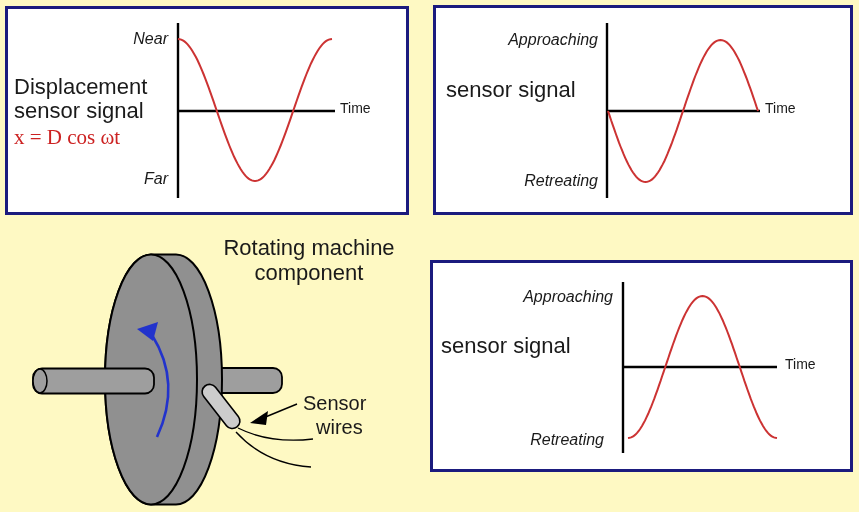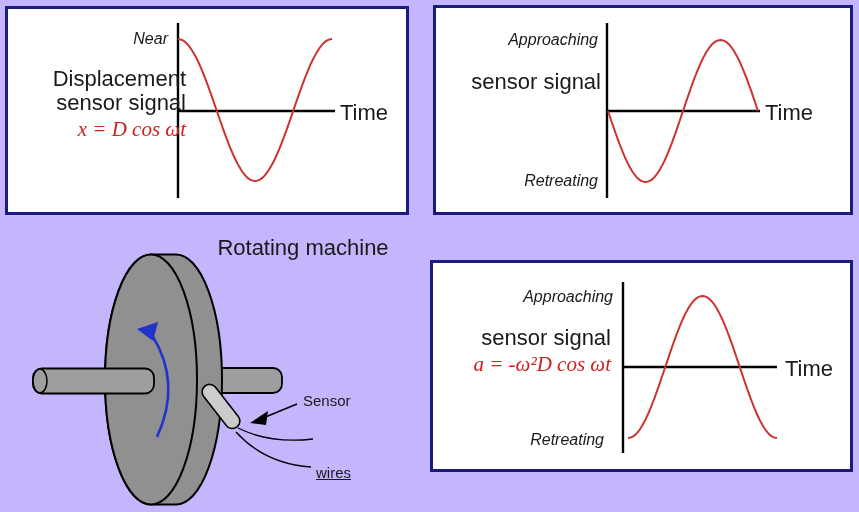--- a/index.html
+++ b/index.html
@@ -1,44 +1,45 @@
 <!DOCTYPE html>
 <html><head>
 <meta charset="utf-8">
 <style>
   html,body{margin:0;padding:0;background:#ffffff;}
-  .stage{position:relative;width:859px;height:512px;background:#c4b5fd;overflow:hidden;
+  .stage{position:relative;width:859px;height:512px;background:#fef9c3;overflow:hidden;
          font-family:"Liberation Sans",sans-serif;color:#111;}
   .panel{position:absolute;border:3px solid #1b1b7e;background:#fff;box-sizing:border-box;}
   #panel-displacement{left:5px;top:6px;width:404px;height:209px;}
   #panel-velocity{left:433px;top:5px;width:420px;height:210px;}
   #panel-acceleration{left:430px;top:260px;width:423px;height:212px;}
   .graph{position:absolute;left:0;top:0;width:100%;height:100%;}
   .axis-label{position:absolute;font-style:italic;font-size:16px;color:#1a1a1a;text-align:right;}
-  .time-label{position:absolute;font-size:22px;color:#1a1a1a;}
-  .title-block{position:absolute;text-align:right;}
+  .time-label{position:absolute;font-size:14px;color:#1a1a1a;}
+  .title-block{position:absolute;text-align:left;margin-top:8px;}
   .title-line{font-size:22px;line-height:24px;color:#1a1a1a;}
-  .formula{font-family:"Liberation Serif",serif;font-style:italic;font-size:21px;line-height:26px;color:#cc2222;margin-top:1px;}
-  .caption{position:absolute;left:194px;top:235px;width:218px;text-align:center;
+  .formula{font-family:"Liberation Serif",serif;font-size:21px;line-height:26px;color:#cc2222;margin-top:1px;}
+  .caption{position:absolute;left:200px;top:235px;width:218px;text-align:center;
            font-size:22px;line-height:25px;color:#1a1a1a;}
-  .part-label{position:absolute;font-size:15px;color:#1a1a1a;}
+  .part-label{position:absolute;font-size:20px;color:#1a1a1a;}
   #machine-figure{position:absolute;left:0;top:225px;width:430px;height:287px;}
 </style>
 </head>
 <body>
 
 <div class="stage">
 
   <div class="panel" id="panel-displacement">
     <svg class="graph" viewBox="0 0 398 203">
       <line x1="170" y1="14" x2="170" y2="189" stroke="#000" stroke-width="2.4"></line>
       <line x1="170" y1="102" x2="327" y2="102" stroke="#000" stroke-width="2.4"></line>
       <path fill="none" stroke-width="2" d="M170.0 30.0 L171.6 30.2 L173.2 30.6 L174.8 31.4 L176.4 32.4 L178.0 33.8 L179.6 35.4 L181.2 37.3 L182.8 39.5 L184.4 42.0 L186.0 44.7 L187.6 47.6 L189.3 50.8 L190.9 54.2 L192.5 57.8 L194.1 61.6 L195.7 65.5 L197.3 69.6 L198.9 73.8 L200.5 78.2 L202.1 82.6 L203.7 87.1 L205.3 91.7 L206.9 96.4 L208.5 101.0 L210.1 105.6 L211.7 110.3 L213.3 114.9 L214.9 119.4 L216.5 123.8 L218.1 128.2 L219.7 132.4 L221.3 136.5 L222.9 140.4 L224.5 144.2 L226.1 147.8 L227.8 151.2 L229.4 154.4 L231.0 157.3 L232.6 160.0 L234.2 162.5 L235.8 164.7 L237.4 166.6 L239.0 168.2 L240.6 169.6 L242.2 170.6 L243.8 171.4 L245.4 171.8 L247.0 172.0 L248.6 171.8 L250.2 171.4 L251.8 170.6 L253.4 169.6 L255.0 168.2 L256.6 166.6 L258.2 164.7 L259.8 162.5 L261.4 160.0 L263.0 157.3 L264.6 154.4 L266.3 151.2 L267.9 147.8 L269.5 144.2 L271.1 140.4 L272.7 136.5 L274.3 132.4 L275.9 128.2 L277.5 123.8 L279.1 119.4 L280.7 114.9 L282.3 110.3 L283.9 105.6 L285.5 101.0 L287.1 96.4 L288.7 91.7 L290.3 87.1 L291.9 82.6 L293.5 78.2 L295.1 73.8 L296.7 69.6 L298.3 65.5 L299.9 61.6 L301.5 57.8 L303.1 54.2 L304.8 50.8 L306.4 47.6 L308.0 44.7 L309.6 42.0 L311.2 39.5 L312.8 37.3 L314.4 35.4 L316.0 33.8 L317.6 32.4 L319.2 31.4 L320.8 30.6 L322.4 30.2 L324.0 30.0" stroke="#cc3333"></path>
     </svg>
     <div class="axis-label" style="left:60px;top:21px;width:100px;">Near</div>
+    <div class="axis-label" style="left:60px;top:161px;width:100px;">Far</div>
     <div class="time-label" style="left:332px;top:91px;">Time</div>
     <div class="title-block" style="left:6px;top:58px;width:172px;">
       <div class="title-line">Displacement</div>
       <div class="title-line">sensor signal</div>
       <div class="formula">x = D cos ωt</div>
     </div>
   </div>
 
   <div class="panel" id="panel-velocity">
     <svg class="graph" viewBox="0 0 414 204">
@@ -58,21 +59,20 @@
     <svg class="graph" viewBox="0 0 417 206">
       <line x1="190" y1="19" x2="190" y2="190" stroke="#000" stroke-width="2.4"></line>
       <line x1="190" y1="104" x2="344" y2="104" stroke="#000" stroke-width="2.4"></line>
       <path fill="none" stroke-width="2" d="M195.0 175.0 L196.6 174.8 L198.1 174.4 L199.7 173.6 L201.2 172.6 L202.8 171.2 L204.3 169.6 L205.9 167.7 L207.4 165.5 L209.0 163.0 L210.5 160.3 L212.1 157.4 L213.6 154.2 L215.2 150.8 L216.7 147.2 L218.3 143.4 L219.8 139.5 L221.4 135.4 L222.9 131.2 L224.5 126.8 L226.0 122.4 L227.6 117.9 L229.1 113.3 L230.7 108.6 L232.3 104.0 L233.8 99.4 L235.4 94.7 L236.9 90.1 L238.5 85.6 L240.0 81.2 L241.6 76.8 L243.1 72.6 L244.7 68.5 L246.2 64.6 L247.8 60.8 L249.3 57.2 L250.9 53.8 L252.4 50.6 L254.0 47.7 L255.5 45.0 L257.1 42.5 L258.6 40.3 L260.2 38.4 L261.7 36.8 L263.3 35.4 L264.8 34.4 L266.4 33.6 L267.9 33.2 L269.5 33.0 L271.1 33.2 L272.6 33.6 L274.2 34.4 L275.7 35.4 L277.3 36.8 L278.8 38.4 L280.4 40.3 L281.9 42.5 L283.5 45.0 L285.0 47.7 L286.6 50.6 L288.1 53.8 L289.7 57.2 L291.2 60.8 L292.8 64.6 L294.3 68.5 L295.9 72.6 L297.4 76.8 L299.0 81.2 L300.5 85.6 L302.1 90.1 L303.6 94.7 L305.2 99.4 L306.8 104.0 L308.3 108.6 L309.9 113.3 L311.4 117.9 L313.0 122.4 L314.5 126.8 L316.1 131.2 L317.6 135.4 L319.2 139.5 L320.7 143.4 L322.3 147.2 L323.8 150.8 L325.4 154.2 L326.9 157.4 L328.5 160.3 L330.0 163.0 L331.6 165.5 L333.1 167.7 L334.7 169.6 L336.2 171.2 L337.8 172.6 L339.3 173.6 L340.9 174.4 L342.4 174.8 L344.0 175.0" stroke="#cc3333"></path>
     </svg>
     <div class="axis-label" style="left:45px;top:25px;width:135px;">Approaching</div>
     <div class="axis-label" style="left:38px;top:168px;width:133px;">Retreating</div>
     <div class="time-label" style="left:352px;top:93px;">Time</div>
     <div class="title-block" style="left:8px;top:63px;width:170px;">
       <div class="title-line">sensor signal</div>
-      <div class="formula">a = -ω²D cos ωt</div>
     </div>
   </div>
 
   <svg id="machine-figure" viewBox="0 0 430 287">
 
     <rect x="200" y="143" width="82" height="25" rx="9" fill="#9e9e9e" stroke="#000" stroke-width="1.8"></rect>
 
     <path d="M151,29.5 L176,29.5 A46,125 0 0 1 176,279.5 L151,279.5 A46,125 0 0 1 151,29.5 Z" fill="#909090" stroke="#000" stroke-width="2"></path>
 
     <ellipse cx="151" cy="154.5" rx="46" ry="125" fill="#909090" stroke="#000" stroke-width="2"></ellipse>
@@ -89,17 +89,18 @@
 
     <line x1="297" y1="179" x2="263" y2="193" stroke="#000" stroke-width="1.4"></line>
     <polygon points="250,198 268,186 266,200" fill="#000"></polygon>
 
     <path d="M238,203 C262,215 287,217 313,214" fill="none" stroke="#000" stroke-width="1.3"></path>
     <path d="M236,207 C256,229 281,240 311,242" fill="none" stroke="#000" stroke-width="1.3"></path>
   </svg>
 
   <div class="caption">
     <div>Rotating machine</div>
+    <div>component</div>
   </div>
   <div class="part-label" style="left:303px;top:392px;">Sensor</div>
-  <div class="part-label" style="left:316px;top:464px;text-decoration:underline;">wires</div>
+  <div class="part-label" style="left:316px;top:416px;">wires</div>
 
 </div>
 
 </body></html>

